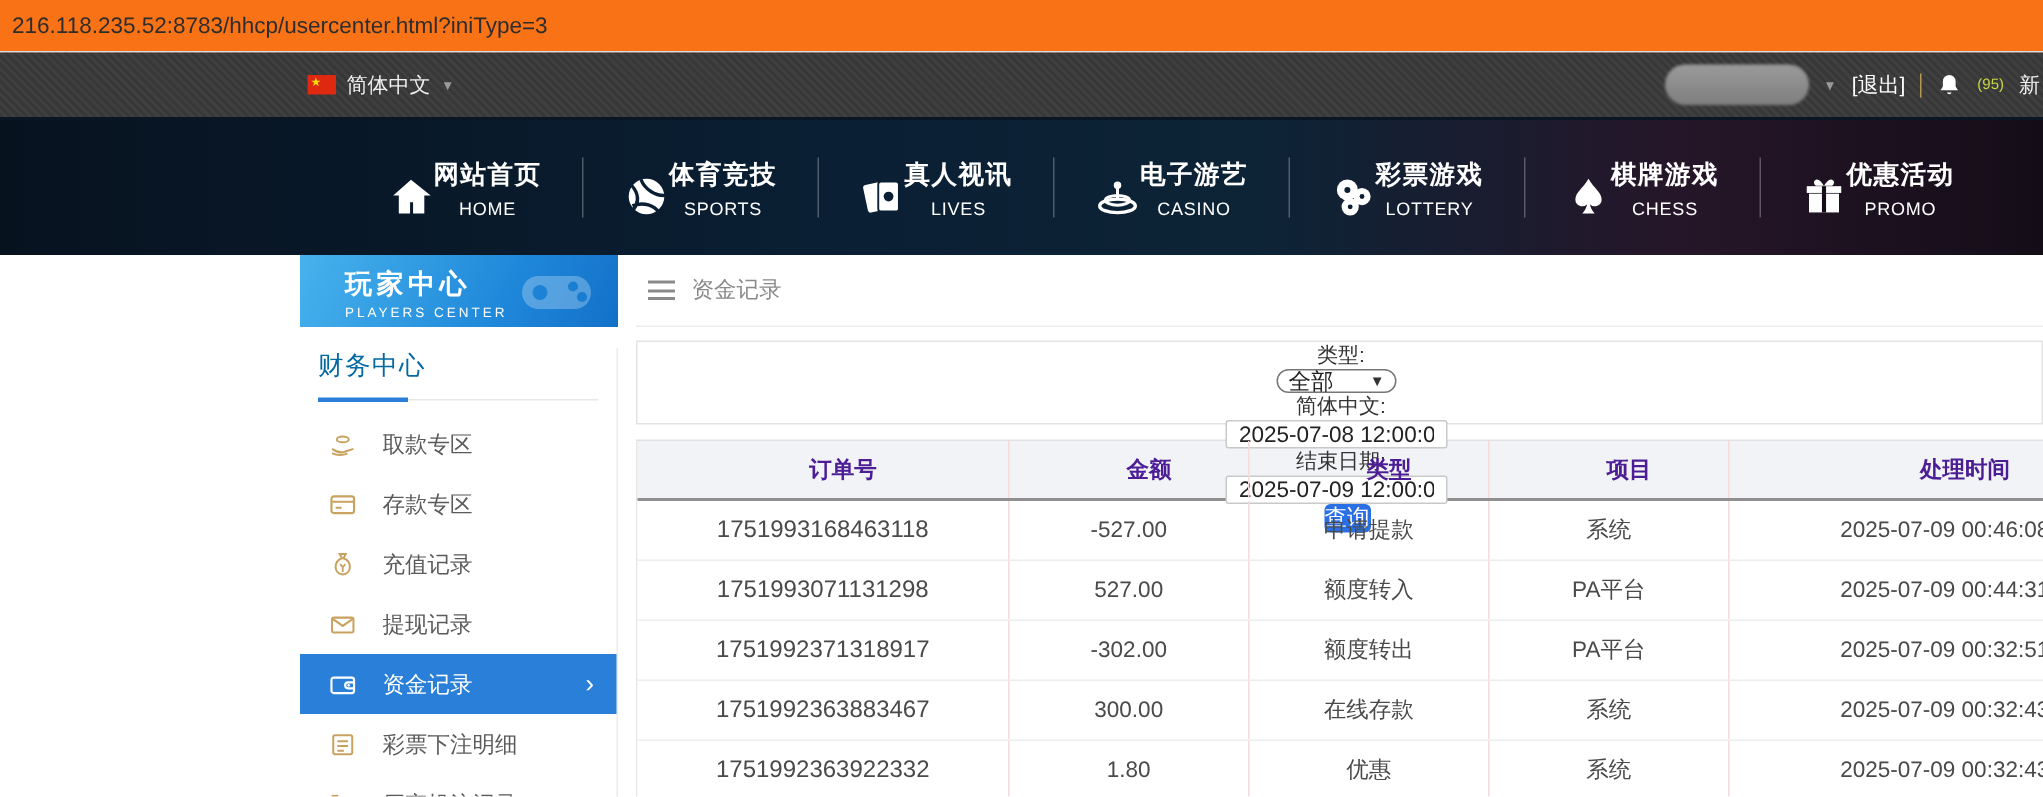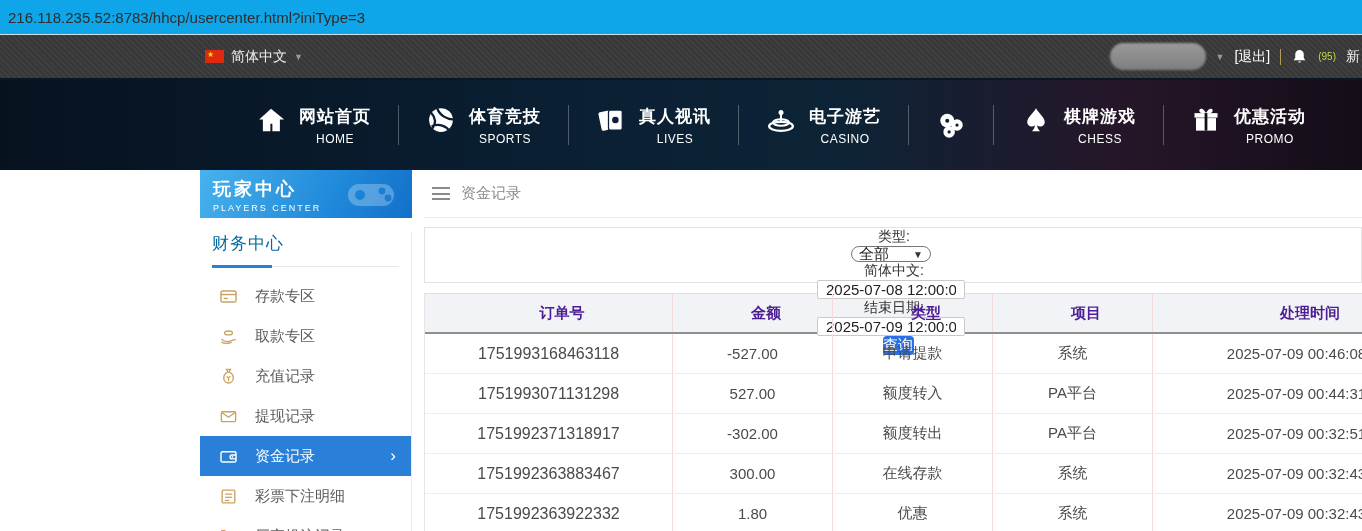--- a/index.html
+++ b/index.html
@@ -1,20 +1,20 @@
 <!DOCTYPE html>
 <html><head>
 <meta charset="utf-8">
 <style>
   * { margin:0; padding:0; box-sizing:border-box; }
   html,body { width:1362px; height:531px; overflow:hidden; background:#fff;
               font-family:"Liberation Sans", sans-serif; }
 
   
-  .url-bar { height:35px; background:#0ea5e9; border-bottom:1px solid #d7dde6;
+  .url-bar { height:35px; background:#f97316; border-bottom:1px solid #d7dde6;
              display:flex; align-items:center; padding-left:8px;
              font-size:15px; color:#2d2d2d; }
 
   
   .topbar { height:43px; background:#3f3f3f;
             background-image:repeating-linear-gradient(45deg, rgba(0,0,0,.12) 0 2px, transparent 2px 4px);
             position:relative; color:#eee; }
   .lang { position:absolute; left:205px; top:0; height:43px; display:flex;
           align-items:center; gap:7px; font-size:14px; cursor:pointer; }
   .flag { width:19px; height:13px; background:#de2910; display:flex; align-items:flex-start;
@@ -28,32 +28,32 @@
   .tb-divider { width:1px; height:16px; background:#b49a55; }
   .bell { width:17px; height:18px; cursor:pointer; }
   .notice-count { color:#c8d643; font-size:10px; }
   .notice-new { color:#f0f0f0; font-size:14px; }
 
   
   .navbar { height:92px; border-top:2px solid #0a1624;
             background:linear-gradient(90deg,#07121f 0%,#0a1f33 40%,#0d2336 62%,#261629 82%,#140d18 100%);
             display:flex; align-items:center; justify-content:center;
             padding-left:200px; }
-  .nav-item { display:flex; align-items:flex-start; gap:13px; padding:0 27px; cursor:pointer; }
+  .nav-item { display:flex; align-items:flex-end; padding:0 27px; cursor:pointer; }
   .nav-icon { width:30px; height:30px; flex:none; }
   .nav-labels { text-align:center; color:#fff; white-space:nowrap; }
   .nav-zh { font-size:17px; font-weight:bold; letter-spacing:1px; }
   .nav-en { font-size:12px; margin-top:4px; letter-spacing:.5px; }
   .nav-divider { width:1px; height:40px; background:rgba(255,255,255,.28); flex:none; }
 
   
   .content { display:flex; height:361px; }
 
   .sidebar { width:212px; margin-left:200px; flex:none; }
-  .sb-header { height:48px; padding:7px 0 0 13px; color:#fff; position:relative;
+  .sb-header { height:48px; padding:7px 0 0 30px; color:#fff; position:relative;
                background:linear-gradient(115deg,#47b2ed 0%,#1f87d9 65%,#1370c8 100%); }
   .sb-title { font-size:18px; font-weight:bold; letter-spacing:3px; }
   .sb-sub { font-size:9px; letter-spacing:2px; margin-top:2px; }
   .sb-gamepad { position:absolute; right:14px; top:6px; opacity:.3; }
   .sb-body { border-right:1px solid #ebebeb; height:313px; }
   .sb-section { margin:14px 12px 0 12px; padding-bottom:11px; color:#0369a1;
                 font-size:17px; letter-spacing:1px; border-bottom:1px solid #e8e8e8;
                 position:relative; }
   .sb-section::after { content:""; position:absolute; left:0; bottom:-2px;
                        width:60px; height:3px; background:#2a80d8; }
@@ -180,20 +180,24 @@
 
   <div class="nav-item">
     <svg class="nav-icon" viewBox="0 0 24 24">
       <circle cx="9" cy="8.5" r="5.6" fill="#fff"></circle>
         <circle cx="9" cy="8.5" r="1.6" fill="#0a1f33"></circle>
       <circle cx="16.8" cy="12" r="4.6" fill="#fff"></circle>
         <circle cx="16.8" cy="12" r="1.3" fill="#0a1f33"></circle>
       <circle cx="10.5" cy="17.5" r="4.6" fill="#fff"></circle>
         <circle cx="10.5" cy="17.5" r="1.3" fill="#0a1f33"></circle>
     </svg>
+    <div class="nav-labels">
+      <div class="nav-zh">彩票游戏</div>
+      <div class="nav-en">LOTTERY</div>
+    </div>
   </div>
   <div class="nav-divider"></div>
 
   <div class="nav-item">
     <svg class="nav-icon" viewBox="0 0 24 24">
       <path fill="#fff" d="M12 2.5C9.2 7.5 5 9.7 5 13.6a3.6 3.6 0 0 0 6.2 2.5c-.3 1.8-1 3.3-2.5 4.9h6.6c-1.5-1.6-2.2-3.1-2.5-4.9a3.6 3.6 0 0 0 6.2-2.5c0-3.9-4.2-6.1-7-11.1z"></path>
     </svg>
     <div class="nav-labels">
       <div class="nav-zh">棋牌游戏</div>
       <div class="nav-en">CHESS</div>
@@ -227,33 +231,33 @@
           <circle cx="38" cy="15" r="3.4" fill="#1f87d9"></circle>
         <circle cx="44" cy="22" r="3.4" fill="#1f87d9"></circle>
       </svg>
     </div>
     <div class="sb-body">
       <div class="sb-section">财务中心</div>
       <ul class="sb-menu">
 
         <li class="sb-item">
           <svg class="sb-icon" viewBox="0 0 24 24">
+            <ellipse cx="12" cy="7.5" rx="5" ry="2.4" fill="none" stroke="currentColor" stroke-width="1.7"></ellipse>
+            <path d="M3 15.5c3.5 2.6 7 3.4 10 2.6l8-2.6M3 19c4 2 9 2 13 .5" fill="none" stroke="currentColor" stroke-width="1.7"></path>
+          </svg>
+          <span>取款专区</span>
+        </li>
+
+        <li class="sb-item">
+          <svg class="sb-icon" viewBox="0 0 24 24">
             <rect x="2.5" y="5" width="19" height="14" rx="2" fill="none" stroke="currentColor" stroke-width="1.8"></rect>
             <line x1="2.5" y1="9.5" x2="21.5" y2="9.5" stroke="currentColor" stroke-width="1.8"></line>
             <line x1="6" y1="14.5" x2="11" y2="14.5" stroke="currentColor" stroke-width="1.8"></line>
           </svg>
           <span>存款专区</span>
-        </li>
-
-        <li class="sb-item">
-          <svg class="sb-icon" viewBox="0 0 24 24">
-            <ellipse cx="12" cy="7.5" rx="5" ry="2.4" fill="none" stroke="currentColor" stroke-width="1.7"></ellipse>
-            <path d="M3 15.5c3.5 2.6 7 3.4 10 2.6l8-2.6M3 19c4 2 9 2 13 .5" fill="none" stroke="currentColor" stroke-width="1.7"></path>
-          </svg>
-          <span>取款专区</span>
         </li>
 
         <li class="sb-item">
           <svg class="sb-icon" viewBox="0 0 24 24">
             <path d="M9.5 3h5l-1.8 3.5c3 1 5.3 4 5.3 7.7a6 6 0 0 1-12 0c0-3.7 2.3-6.7 5.3-7.7z" fill="none" stroke="currentColor" stroke-width="1.7"></path>
             <path d="M9.8 11.5 12 14l2.2-2.5M12 14v4" fill="none" stroke="currentColor" stroke-width="1.5"></path>
           </svg>
           <span>充值记录</span>
         </li>
 

